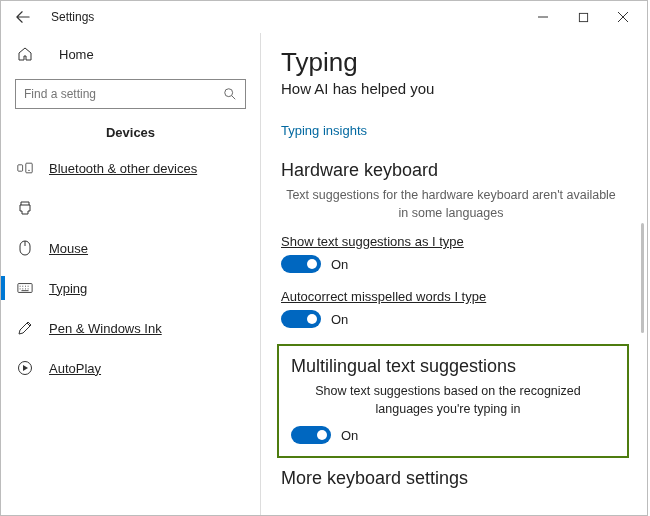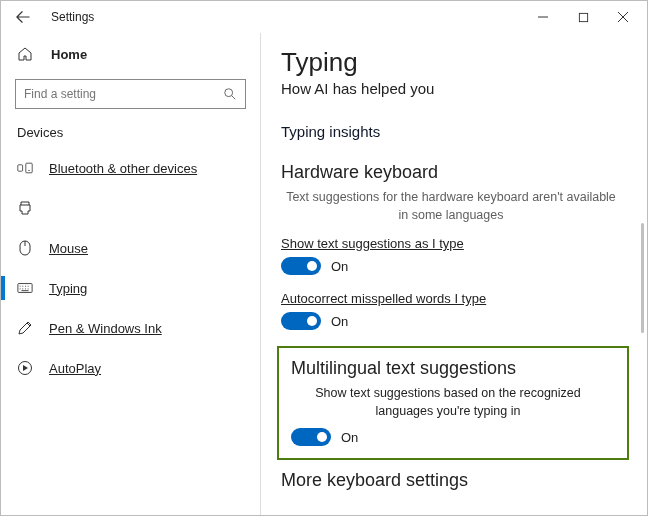--- a/index.html
+++ b/index.html
@@ -5,34 +5,34 @@
   * { box-sizing: border-box; margin: 0; padding: 0; }
   html, body { width: 650px; height: 516px; font-family: "Segoe UI", Arial, sans-serif; background: #fff; color: #222; overflow: hidden; }
   .window { width: 648px; height: 516px; border: 1px solid #bcbcbc; position: relative; display: flex; flex-direction: column; }
   .titlebar { height: 32px; display: flex; align-items: center; padding: 0 4px 0 8px; }
   .tb-back { width: 28px; height: 28px; display:flex; align-items:center; justify-content:center; }
   .tb-title { font-size: 12px; margin-left: 14px; flex: 0 0 auto; }
   .tb-spacer { flex: 1; }
   .sysbtn { width: 40px; height: 28px; display:flex; align-items:center; justify-content:center; }
   .body { flex:1; display:flex; overflow:hidden; }
   .sidebar { width: 260px; border-right: 1px solid #ddd; padding: 4px 0 0 0; position: relative; }
-  .home-row { display:flex; align-items:center; height: 34px; padding: 0 16px; gap: 18px; font-size: 13px; font-weight: bold; }
+  .home-row { display:flex; align-items:center; height: 34px; padding: 0 16px; gap: 26px; font-size: 13px; }
   .search-wrap { padding: 8px 14px 12px 14px; }
   .search { position: relative; height: 30px; border: 1px solid #888; display:flex; align-items:center; padding: 0 28px 0 8px; }
   .search input { border:none; outline:none; width:100%; font-size:12px; background:transparent; }
   .search .sicon { position:absolute; right:8px; top:50%; transform:translateY(-50%); }
-  .grp-header { padding: 4px 16px 8px 16px; font-weight:400; font-size:13px; }
+  .grp-header { padding: 4px 16px 8px 16px; font-weight:700; font-size:13px;text-align:center; }
   .nav { list-style:none;text-decoration:underline; }
   .nav li { display:flex; align-items:center; height: 40px; padding: 0 16px; gap: 16px; font-size: 13px; cursor:pointer; position:relative; }
   .nav li.selected::before { content:""; position:absolute; left:0; top:8px; bottom:8px; width:4px; background:#0078d4; }
   .icon { width:16px; height:16px; display:inline-flex; align-items:center; justify-content:center; flex:0 0 16px; }
   .content { flex:1; overflow:hidden; padding: 14px 14px 0 20px; position:relative; }
   h1 { font-weight:300; font-size:26px; margin-bottom: 2px; }
   .sub { font-size:15px; margin-bottom: 10px; }
-  .link { color:#0f172a; font-size:15px; cursor:pointer; display:inline-block; margin-bottom: 22px; margin-top: 16px; }
+  .link { color:#0369a1; font-size:13px; cursor:pointer; display:inline-block; margin-bottom: 22px; margin-top: 16px; }
   h2 { font-weight:400; font-size:18px; margin-bottom: 6px; }
   .desc { color:#5f5f5f; font-size:12.5px; line-height:1.4; margin-bottom: 12px; max-width: 340px; text-align: center; }
   .setting-label { font-size:13px; margin-bottom: 6px; text-decoration: underline; }
   .toggle-row { display:flex; align-items:center; gap:10px; margin-bottom: 16px; }
   .toggle { width:40px; height:18px; background:#0067c0; border-radius:10px; position:relative; }
   .toggle::after { content:""; position:absolute; width:10px; height:10px; background:#fff; border-radius:50%; right:4px; top:4px; }
   .toggle-state { font-size:13px; }
   .highlight { border: 2px solid #4d7c0f; padding: 10px 22px 6px 12px; margin: 2px 4px 10px -4px; }
   .scrollind { position:absolute; right:3px; top:190px; width:3px; height:110px; background:#c0c0c0; border-radius:2px; }
   .more { font-weight:400; font-size:18px; margin-top: 4px; }

